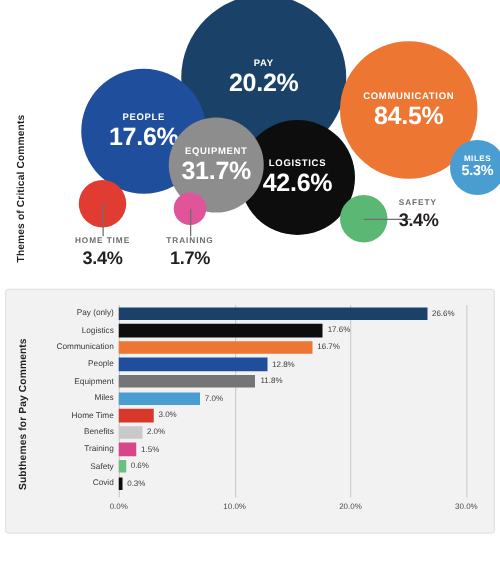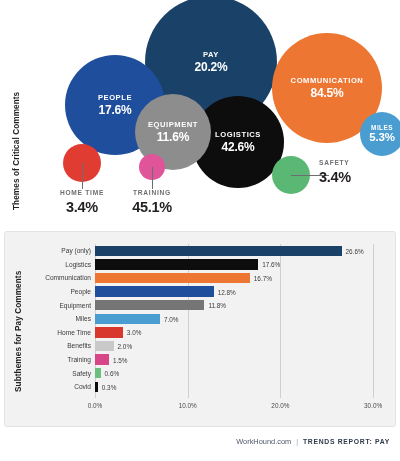--- a/index.html
+++ b/index.html
@@ -63,21 +63,21 @@
     line-height: 1;
   }
   .bubble .b-name {
     font-size: 7.6px;
     font-weight: bold;
     letter-spacing: 0.55px;
     color: #ffffff;
     margin-bottom: 2px;
   }
   .bubble .b-val {
-    font-size: 12px;
+    font-size: 20px;
     font-weight: bold;
     letter-spacing: -0.2px;
     color: #ffffff;
   }
   .bubble.small .b-name { font-size: 6.4px; letter-spacing: 0.45px; margin-bottom: 1px;}
   .bubble.small .b-val  { font-size: 11.5px; }
 
   
   .callout {
     position: absolute;
@@ -228,21 +228,21 @@
         <div class="bubble" style="left: 65px; top: 55px; width: 100px; height: 100px; background: rgb(31, 78, 156);">
           <div class="b-name">PEOPLE</div>
           <div class="b-val">17.6%</div>
         </div>
         <div class="bubble" style="left: 192px; top: 96px; width: 92px; height: 92px; background: rgb(13, 13, 13);">
           <div class="b-name">LOGISTICS</div>
           <div class="b-val">42.6%</div>
         </div>
         <div class="bubble" style="left: 135px; top: 94px; width: 76px; height: 76px; background: rgb(141, 141, 141);">
           <div class="b-name">EQUIPMENT</div>
-          <div class="b-val">11.6%</div>
+          <div class="b-val">31.7%</div>
         </div>
         <div class="bubble small" style="left: 360px; top: 112px; width: 44px; height: 44px; background: rgb(74, 157, 208);">
           <div class="b-name">MILES</div>
           <div class="b-val">5.3%</div>
         </div>
         <div class="bubble" style="left: 63px; top: 144px; width: 38px; height: 38px; background: rgb(224, 60, 49);"></div>
         <div class="leader-v" style="left: 82px; top: 163px; height: 26px;"></div>
         <div class="callout" style="left: 42px; width: 80px; top: 190px;">
           <div class="c-name">HOME TIME</div>
           <div class="c-val">3.4%</div>
@@ -250,21 +250,21 @@
         <div class="bubble" style="left: 272px; top: 156px; width: 38px; height: 38px; background: rgb(90, 184, 116);"></div>
         <div class="leader-h" style="left: 291px; top: 175px; width: 38px;"></div>
         <div class="callout" style="left: 319px; top: 160px; align-items: flex-start;">
           <div class="c-name">SAFETY</div>
           <div class="c-val">3.4%</div>
         </div>
         <div class="bubble" style="left: 139px; top: 154px; width: 26px; height: 26px; background: rgb(224, 85, 154);"></div>
         <div class="leader-v" style="left: 152px; top: 167px; height: 22px;"></div>
         <div class="callout" style="left: 112px; width: 80px; top: 190px;">
           <div class="c-name">TRAINING</div>
-          <div class="c-val">45.1%</div>
+          <div class="c-val">1.7%</div>
         </div>
       </div>
   </div>
 
   <div id="bar-panel">
     <div class="vaxis-label" id="bar-axis-label">Subthemes for Pay Comments</div>
     <div id="plot">
         <div class="gridline" style="left: 60px; height: 153.6px;"></div>
         <div class="gridline" style="left: 152.698px; height: 153.6px;"></div>
         <div class="gridline" style="left: 245.397px; height: 153.6px;"></div>
@@ -346,19 +346,14 @@
             <div class="bar-val" style="left: 6.78095px;">0.3%</div>
           </div>
         </div>
         <div class="axis-tick-label" style="left: 60px; top: 157.6px;">0.0%</div>
         <div class="axis-tick-label" style="left: 152.698px; top: 157.6px;">10.0%</div>
         <div class="axis-tick-label" style="left: 245.397px; top: 157.6px;">20.0%</div>
         <div class="axis-tick-label" style="left: 338.095px; top: 157.6px;">30.0%</div>
       </div>
   </div>
 
-  <div id="footer">
-    <span class="brand">WorkHound.com</span>
-    <span class="sep">|</span>
-    <span class="report">TRENDS REPORT: PAY</span>
-  </div>
 
 </div>
 
 </body></html>

